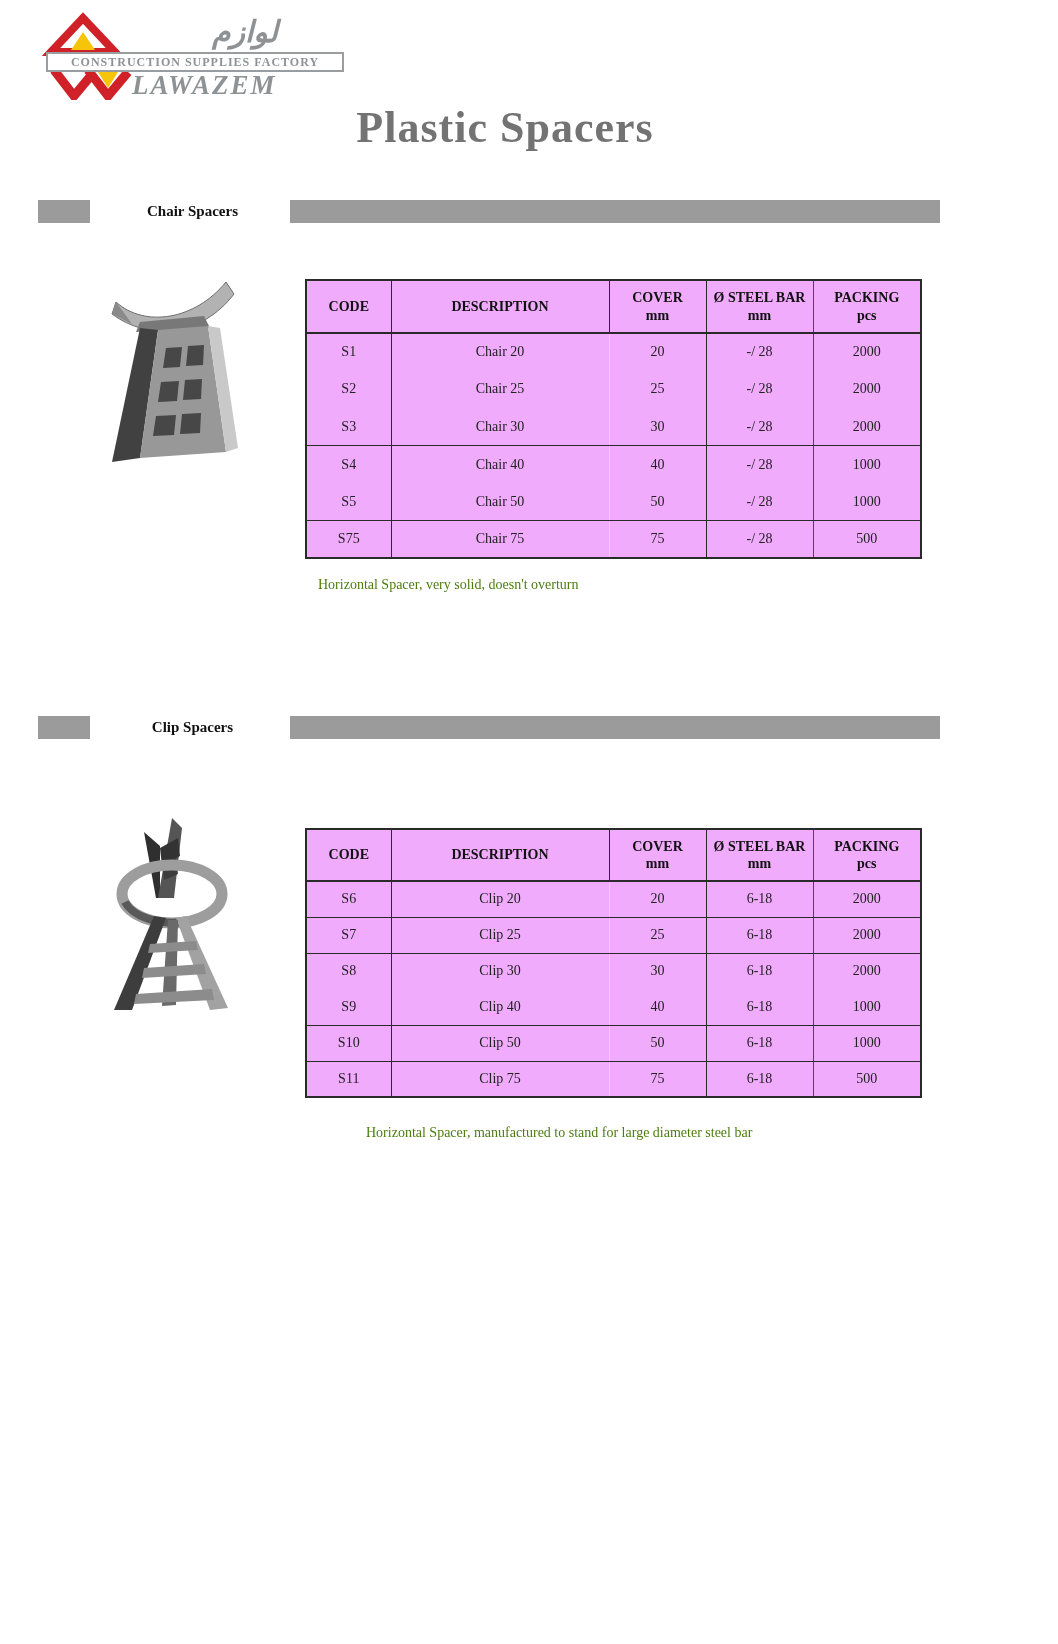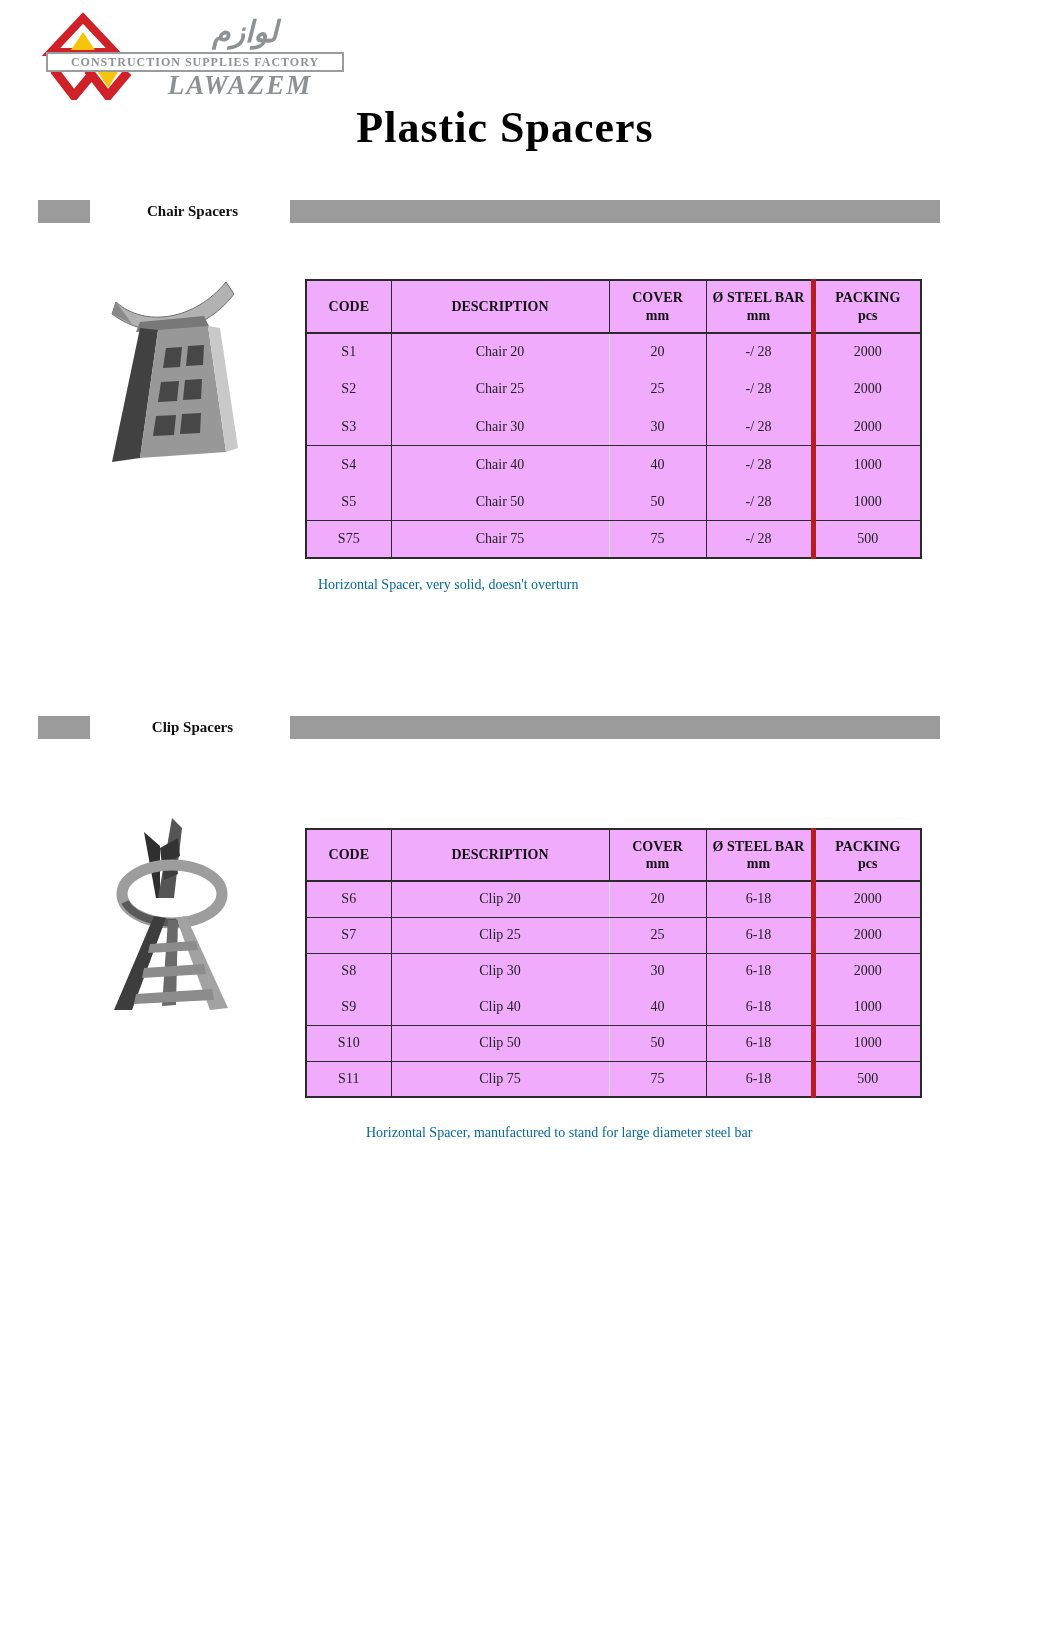--- a/index.html
+++ b/index.html
@@ -18,29 +18,29 @@
     background:#ffffff; border:2px solid #9a9da0;
     display:flex; align-items:center; justify-content:center;
     font-size:12px; font-weight:bold; color:#8f9294; letter-spacing:1px; white-space:nowrap;
   }
   .logo-arabic {
     position:absolute; left:112px; top:4px; width:190px; height:42px;
     display:flex; align-items:center; justify-content:center;
     font-size:30px; font-weight:bold; font-style:italic; color:#8f9294;
   }
   .logo-wordmark {
-    position:absolute; left:94px; top:64px; width:216px; text-align:center;
+    position:absolute; left:94px; top:64px; width:216px; 
     font-size:27px; font-weight:bold; font-style:italic; color:#8f9294; letter-spacing:2px;
     white-space:nowrap;
   }
 
   
   .page-title {
     position:absolute; left:0; top:102px; width:1010px; text-align:center;
-    font-size:44px; font-weight:bold; color:#000000; letter-spacing:1px;
+    font-size:44px; font-weight:bold; color:#737373; letter-spacing:1px;
   }
 
   
   .sec-head { position:absolute; left:0; width:1058px; height:23px; }
   .sec-square { position:absolute; left:38px; top:0; width:52px; height:23px; background:#9b9b9b; }
   .sec-label {
     position:absolute; left:95px; top:0; width:195px; height:23px;
     display:flex; align-items:center; justify-content:center;
     font-size:15px; font-weight:bold; color:#111;
   }
@@ -67,27 +67,27 @@
   }
   .spec-table-1 thead th { height:53px; }
   .spec-table-2 thead th { height:52px; }
   .spec-table-1 tbody tr { height:37.5px; }
   .spec-table-2 tbody tr { height:36px; }
   
   .spec-table th.c1, .spec-table td.c1 { border-right:1.5px solid #2a2a2a; }
   .spec-table th.c2 { border-right:1.5px solid #2a2a2a; }
   .spec-table td.c2 { border-right:1px solid #dadada; }
   .spec-table th.c3, .spec-table td.c3 { border-right:1.5px solid #2a2a2a; }
-  .spec-table th.c4, .spec-table td.c4 { border-right:5px solid #b91c1c;margin-top:12px; }
+  .spec-table th.c4, .spec-table td.c4 { border-right:1px solid #b91c1c;margin-top:12px; }
   
   .spec-table tbody tr.hr > td { border-bottom:1.5px solid #2a2a2a; }
   .col-unit { font-weight:bold; }
 
   
-  .note { position:absolute; left:318px; font-size:14px; color:#0369a1; }
+  .note { position:absolute; left:318px; font-size:14px; color:#4d7c0f; }
   .note-1 { top:577px; }
   .note-2 { top:1125px;margin-left:48px; }
 </style>
 </head>
 <body>
 
 <div class="page">
 
   <header class="logo">
     <svg class="logo-mark" viewBox="0 0 312 94" aria-hidden="true">

